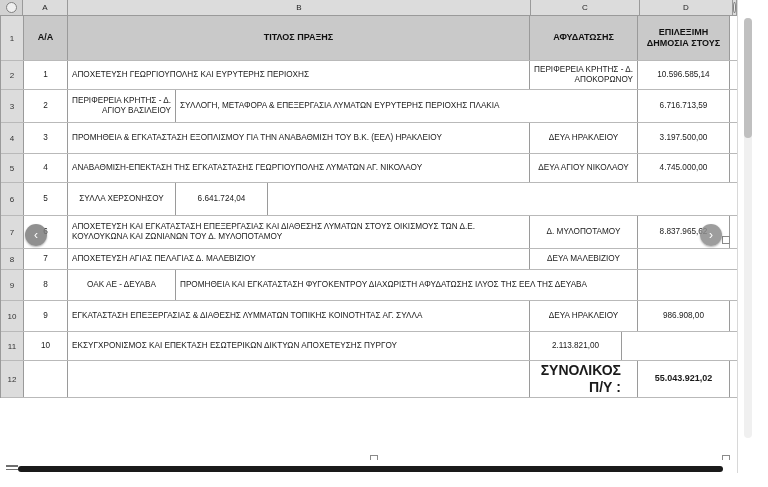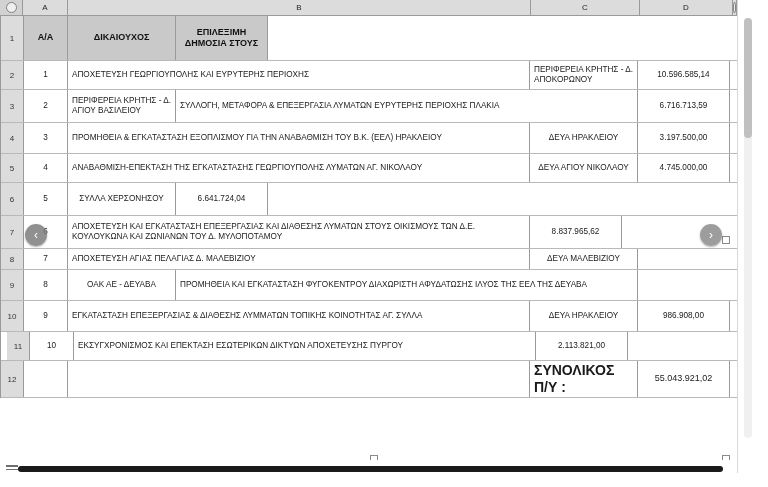--- a/index.html
+++ b/index.html
@@ -101,21 +101,21 @@
     padding: 2px 4px;
     font-size: 8.2px;
     color: #1a1a1a;
     display: flex;
     align-items: center;
     line-height: 1.25;
     overflow: hidden;
   }
   .cell.a { width: 44px; min-width: 44px; justify-content: center; }
   .cell.b { width: 462px; min-width: 462px; }
-  .cell.c { width: 108px; min-width: 108px; justify-content: center; text-align: left; }
+  .cell.c { width: 108px; min-width: 108px; justify-content: center; text-align: right; }
   .cell.d { width: 92px; min-width: 92px; justify-content: center; text-align: center; }
   .cell.e { flex: 1 1 auto; border-right: none; background: #ffffff; }
 
   
   .tbl-wrap { border-left: 1px solid #9a9a9a; }
 
   
   .row.header .cell {
     background: #c9c9c9;
     font-weight: bold;
@@ -130,33 +130,33 @@
 
   .row.r2 { height: 28px; }
   .row.r3 { height: 32px; }
   .row.r4 { height: 30px; }
   .row.r5 { height: 28px; }
   .row.r6 { height: 32px; }
   .row.r7 { height: 32px; }
   .row.r8 { height: 20px; }
   .row.r9 { height: 30px; }
   .row.r10 { height: 30px; }
-  .row.r11 { height: 28px; padding-left: 6px; }
+  .row.r11 { height: 28px; }
   .row.total { height: 36px; }
 
   .row.total .cell.b,
   .row.total .cell.a { background: #ffffff; }
   .row.total .cell.c {
     justify-content: flex-end;
     font-weight: bold;
     font-size: 14px;
     padding-right: 16px;
   }
   .row.total .cell.d {
-    font-weight: normal;
+    font-weight: bold;
     font-size: 9px;
   }
 
   .bi { text-align: left; }
 
   
   .bottom-strip {
     position: absolute;
     left: 0;
     top: 460px;
@@ -270,21 +270,22 @@
       <div class="ch e">
         <span class="e-circle"></span>
       </div>
     </div>
 
     <div class="grid tbl-wrap">
 
       <div class="row header">
         <div class="rh">1</div>
         <div class="cell a">Α/Α</div>
-        <div class="cell c">ΔΙΚΑΙΟΥΧΟΣ</div>
+        <div class="cell b">ΤΙΤΛΟΣ ΠΡΑΞΗΣ</div>
+        <div class="cell c">ΑΦΥΔΑΤΩΣΗΣ</div>
         <div class="cell d">ΕΠΙΛΕΞΙΜΗ ΔΗΜΟΣΙΑ ΣΤΟΥΣ</div>
         <div class="cell e"></div>
       </div>
 
       <div class="row r2">
         <div class="rh">2</div>
         <div class="cell a">1</div>
         <div class="cell b bi">ΑΠΟΧΕΤΕΥΣΗ ΓΕΩΡΓΙΟΥΠΟΛΗΣ ΚΑΙ ΕΥΡΥΤΕΡΗΣ ΠΕΡΙΟΧΗΣ</div>
         <div class="cell c">ΠΕΡΙΦΕΡΕΙΑ ΚΡΗΤΗΣ - Δ. ΑΠΟΚΟΡΩΝΟΥ</div>
         <div class="cell d">10.596.585,14</div>
@@ -323,20 +324,21 @@
         <div class="cell a">5</div>
         <div class="cell c">ΣΥΛΛΑ ΧΕΡΣΟΝΗΣΟΥ</div>
         <div class="cell d">6.641.724,04</div>
         <div class="cell e"></div>
       </div>
 
       <div class="row r7">
         <div class="rh">7</div>
         <div class="cell a">6</div>
         <div class="cell b bi">ΑΠΟΧΕΤΕΥΣΗ ΚΑΙ ΕΓΚΑΤΑΣΤΑΣΗ ΕΠΕΞΕΡΓΑΣΙΑΣ ΚΑΙ ΔΙΑΘΕΣΗΣ ΛΥΜΑΤΩΝ ΣΤΟΥΣ ΟΙΚΙΣΜΟΥΣ ΤΩΝ Δ.Ε. ΚΟΥΛΟΥΚΩΝΑ ΚΑΙ ΖΩΝΙΑΝΩΝ ΤΟΥ Δ. ΜΥΛΟΠΟΤΑΜΟΥ</div>
+        <div class="cell c">Δ. ΜΥΛΟΠΟΤΑΜΟΥ</div>
         <div class="cell d">8.837.965,62</div>
         <div class="cell e"></div>
       </div>
 
       <div class="row r8">
         <div class="rh">8</div>
         <div class="cell a">7</div>
         <div class="cell b bi">ΑΠΟΧΕΤΕΥΣΗ ΑΓΙΑΣ ΠΕΛΑΓΙΑΣ Δ. ΜΑΛΕΒΙΖΙΟΥ</div>
         <div class="cell c">ΔΕΥΑ ΜΑΛΕΒΙΖΙΟΥ</div>
         <div class="cell e"></div>

